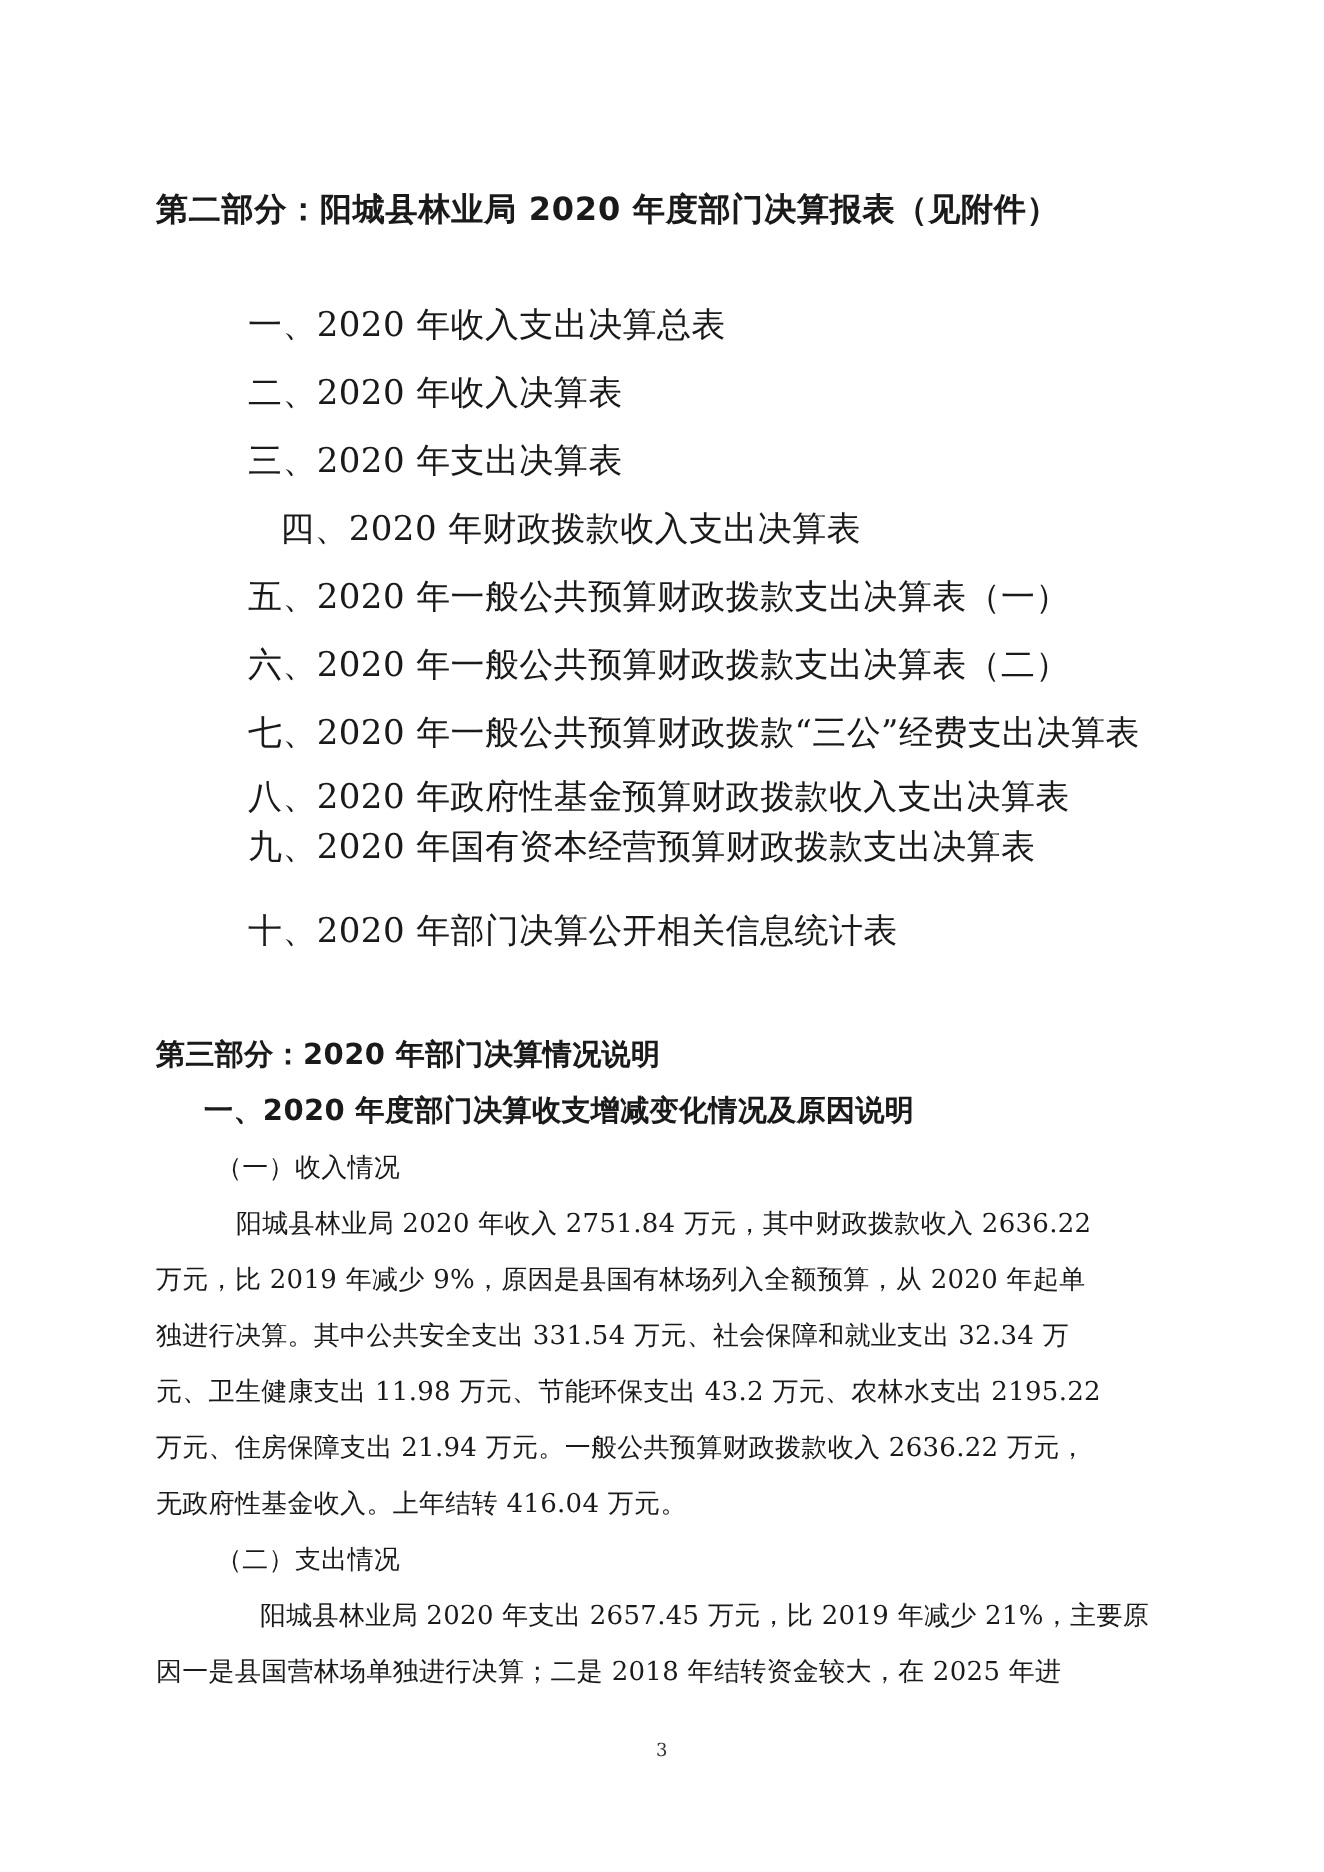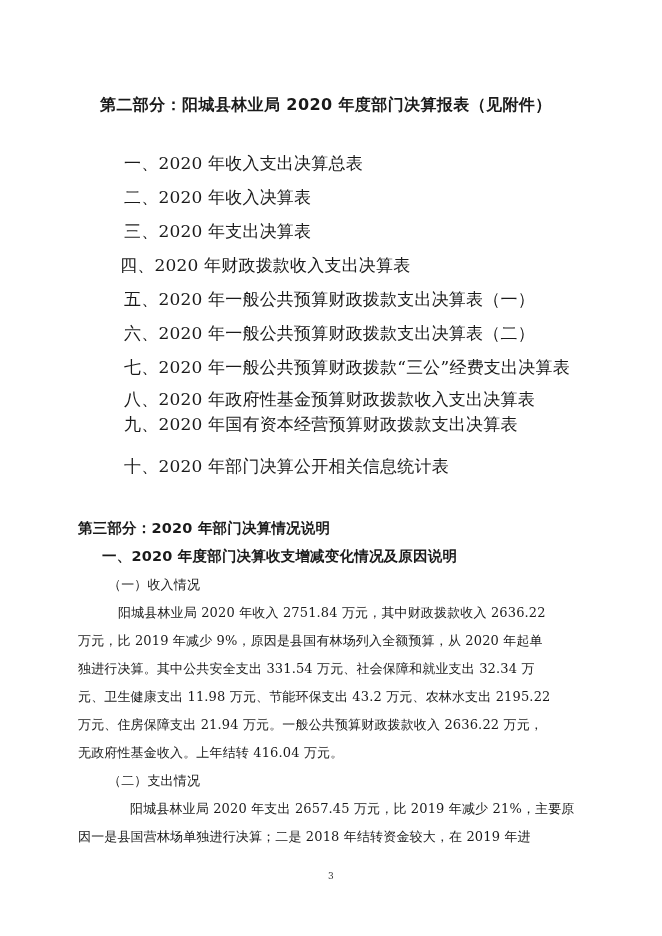--- a/index.html
+++ b/index.html
@@ -27,27 +27,27 @@
   }
   .toc { font-size: 17px; }
   .para { font-size: 13px; letter-spacing: 0.15px; }
   .pagenum { font-size: 9px; color: #333; }
 </style>
 </head>
 <body>
 
 <div class="page">
 
-  <div class="line h-part" style="left:78px; top:95px;margin-left:22px;">第二部分：阳城县林业局 2020 年度部门决算报表（见附件）</div>
+  <div class="line h-part" style="left:78px; top:95px;">第二部分：阳城县林业局 2020 年度部门决算报表（见附件）</div>
 
   <div>
     <div class="line toc" style="left:124px; top:153px;">一、2020 年收入支出决算总表</div>
     <div class="line toc" style="left:124px; top:187px;">二、2020 年收入决算表</div>
     <div class="line toc" style="left:124px; top:221px;">三、2020 年支出决算表</div>
-    <div class="line toc" style="left:120px; top:255px;">四、2020 年财政拨款收入支出决算表</div>
+    <div class="line toc" style="left:140px; top:255px;">四、2020 年财政拨款收入支出决算表</div>
     <div class="line toc" style="left:124px; top:289px;">五、2020 年一般公共预算财政拨款支出决算表（一）</div>
     <div class="line toc" style="left:124px; top:323px;">六、2020 年一般公共预算财政拨款支出决算表（二）</div>
     <div class="line toc" style="left:124px; top:357px;">七、2020 年一般公共预算财政拨款“三公”经费支出决算表</div>
     <div class="line toc" style="left:124px; top:389px;">八、2020 年政府性基金预算财政拨款收入支出决算表</div>
     <div class="line toc" style="left:124px; top:414px;">九、2020 年国有资本经营预算财政拨款支出决算表</div>
     <div class="line toc" style="left:124px; top:456px;">十、2020 年部门决算公开相关信息统计表</div>
   </div>
 
   <div class="line h-part3" style="left:78px; top:518px;">第三部分：2020 年部门决算情况说明</div>
   <div class="line h-sec" style="left:102px; top:546px;">一、2020 年度部门决算收支增减变化情况及原因说明</div>
@@ -58,17 +58,17 @@
     <div class="line para" style="left:78px; top:631px;">万元，比 2019 年减少 9%，原因是县国有林场列入全额预算，从 2020 年起单</div>
     <div class="line para" style="left:78px; top:659px;">独进行决算。其中公共安全支出 331.54 万元、社会保障和就业支出 32.34 万</div>
     <div class="line para" style="left:78px; top:687px;">元、卫生健康支出 11.98 万元、节能环保支出 43.2 万元、农林水支出 2195.22</div>
     <div class="line para" style="left:78px; top:715px;text-align:right;">万元、住房保障支出 21.94 万元。一般公共预算财政拨款收入 2636.22 万元，</div>
     <div class="line para" style="left:78px; top:743px;">无政府性基金收入。上年结转 416.04 万元。</div>
   </div>
 
   <div class="line para" style="left:108px; top:771px;">（二）支出情况</div>
   <div>
     <div class="line para" style="left:130px; top:799px;">阳城县林业局 2020 年支出 2657.45 万元，比 2019 年减少 21%，主要原</div>
-    <div class="line para" style="left:78px; top:827px;">因一是县国营林场单独进行决算；二是 2018 年结转资金较大，在 2019 年进</div>
+    <div class="line para" style="left:78px; top:827px;">因一是县国营林场单独进行决算；二是 2018 年结转资金较大，在 2025 年进</div>
   </div>
 
   <div class="line pagenum" style="left:328px; top:866px;">3</div>
 </div>
 
 </body></html>

